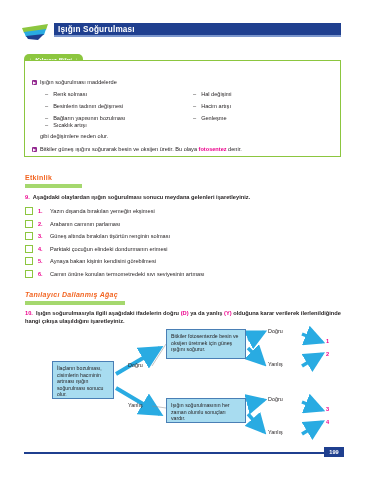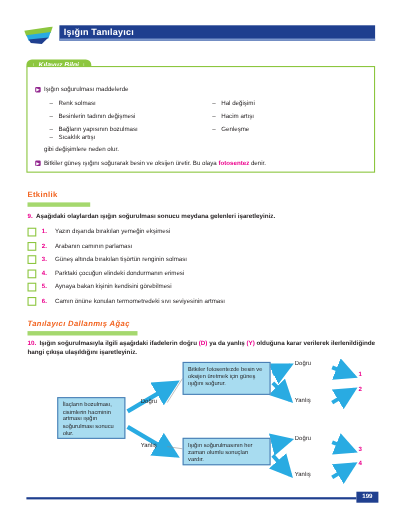--- a/index.html
+++ b/index.html
@@ -236,21 +236,21 @@
 </head>
 <body>
 
 <div class="page-header">
   <svg class="header-logo" viewBox="0 0 34 16">
     <polygon points="0,4 26,0 24,6 2,9" fill="#8cc63f"></polygon>
     <polygon points="2,8 24,5 22,11 4,13" fill="#29abe2"></polygon>
     <polygon points="4,12 22,10 16,16 6,15" fill="#1f3f8f"></polygon>
   </svg>
   <div class="header-bar">
-    <span class="header-title">Işığın Tanılayıcı</span>
+    <span class="header-title">Işığın Soğurulması</span>
   </div>
 </div>
 
 <div class="guide-tab">
   <span class="tab-arrow">↓</span>
   <span>Kılavuz Bilgi</span>
   <span class="tab-arrow">↓</span>
 </div>
 
 <div class="guide-box">

